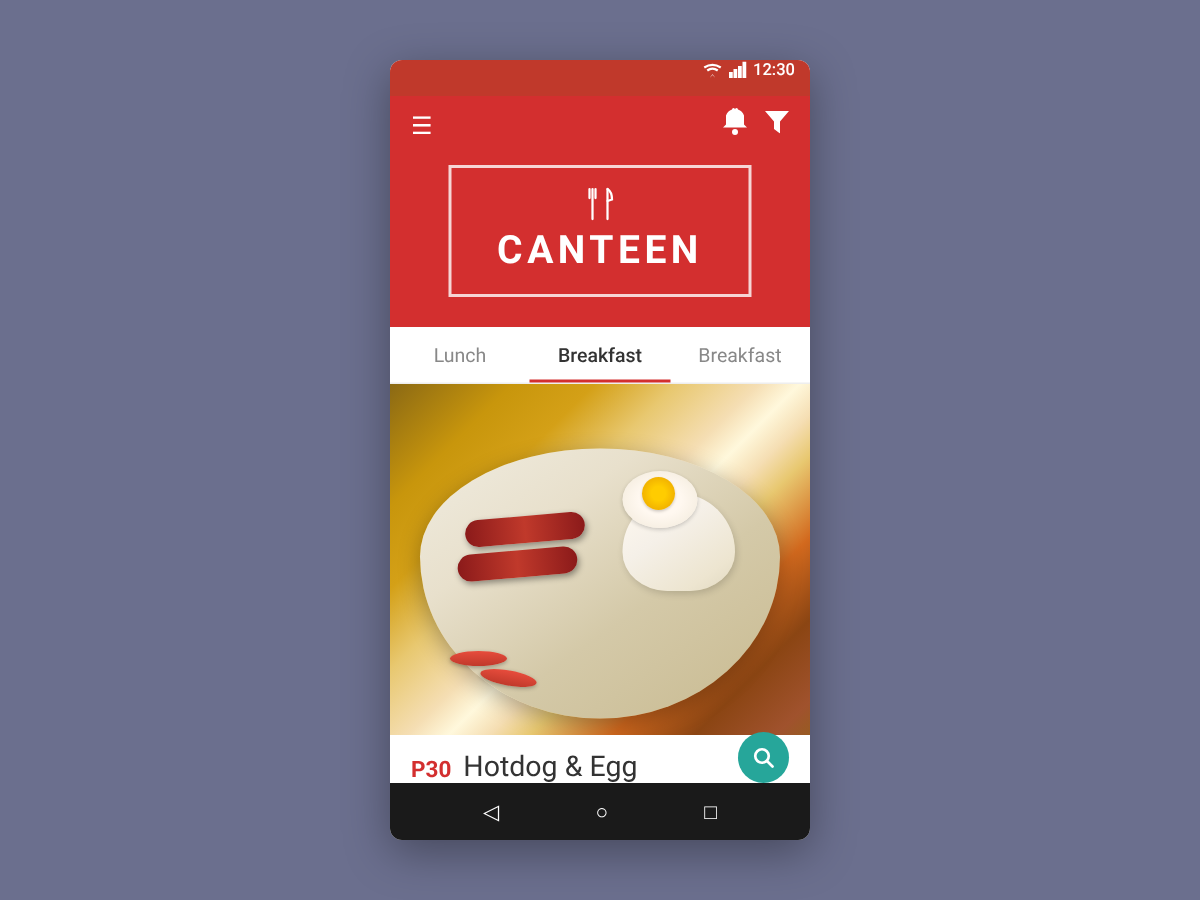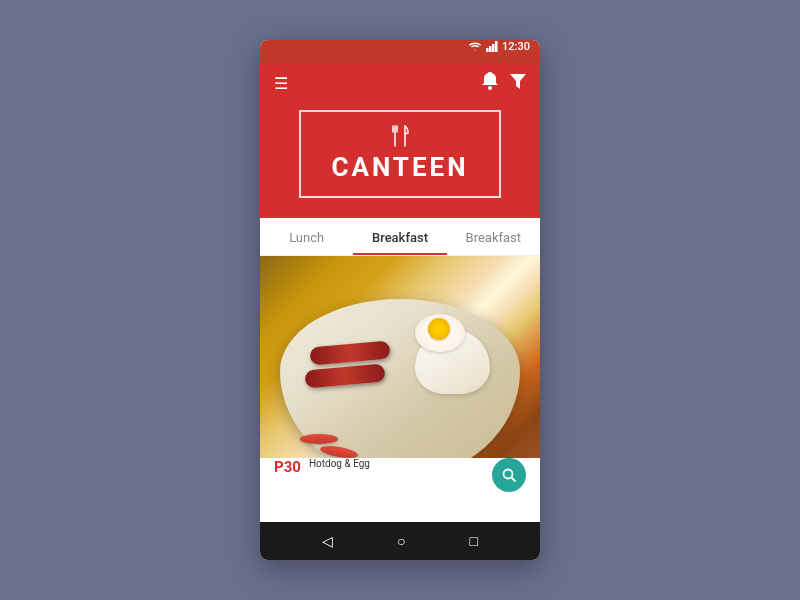--- a/index.html
+++ b/index.html
@@ -256,36 +256,36 @@
     .tomato1 { bottom: 35px; left: 20px; }
     .tomato2 { bottom: 22px; left: 40px; transform: rotate(10deg); }
 
     
     .food-info-bar {
       position: absolute;
       bottom: 0;
       left: 0;
       right: 0;
       background: white;
-      height: 64px;
-      display: flex;
-      align-items: flex-start;
+      height: 32px;
+      display: flex;
+      align-items: flex-end;
       padding: 0 14px;
       justify-content: space-between;
     }
 
     .food-price {
       color: #d32f2f;
       font-size: 15px;
       font-weight: 700;
     }
 
     .food-name {
       color: #333;
-      font-size: 10px;
+      font-size: 19px;
       font-weight: 400;
       margin-left: 8px;
       flex: 1;
     }
 
     .search-btn {
       width: 34px;
       height: 34px;
       background-color: #26a69a;
       border-radius: 50%;

